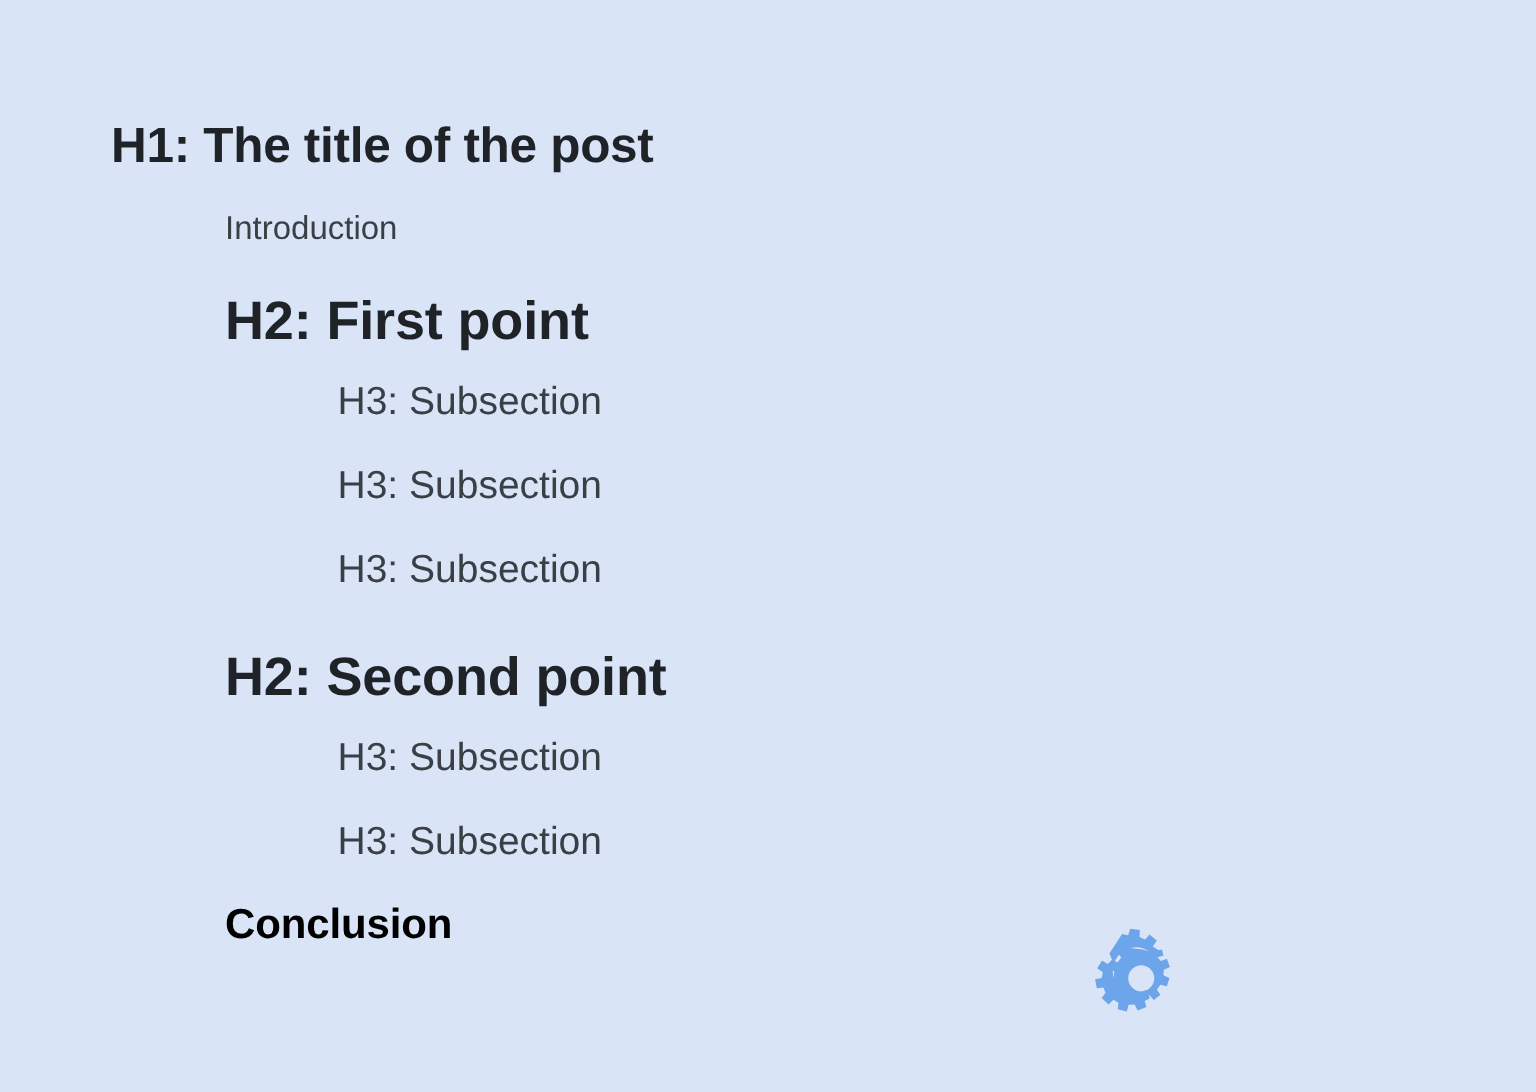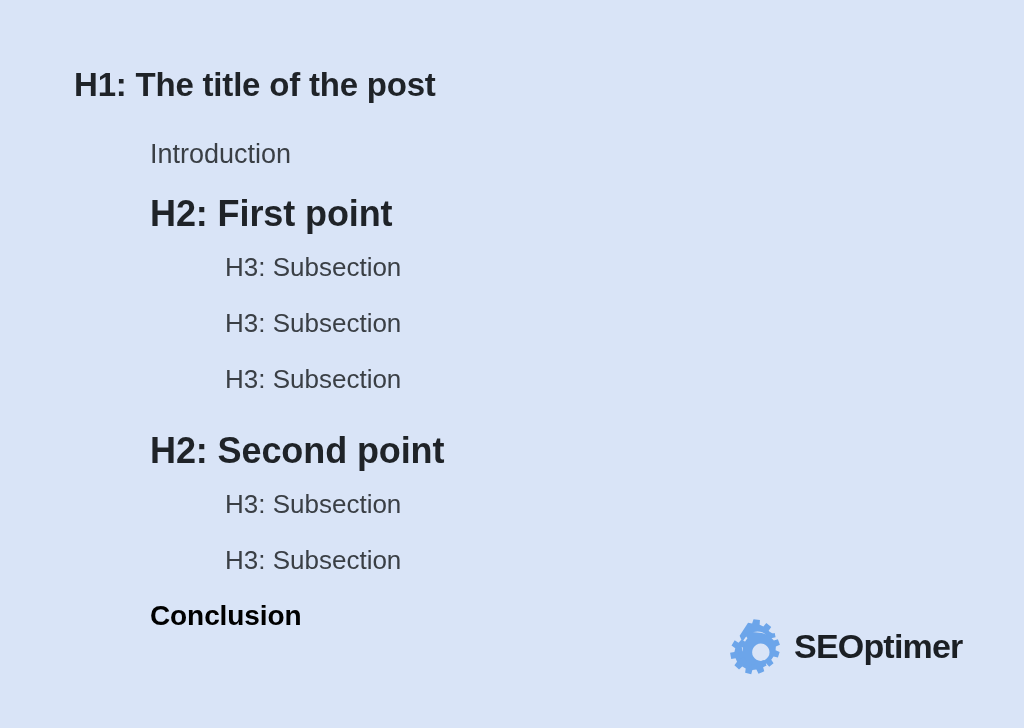--- a/index.html
+++ b/index.html
@@ -39,21 +39,21 @@
   
   .lvl-h1 {
     left: 74px;
     font-size: 33px;
     font-weight: bold;
     color: #1f2328;
     letter-spacing: -0.2px;
   }
   .lvl-intro {
     left: 150px;
-    font-size: 27px;
+    font-size: 22px;
     font-weight: normal;
     color: #3a3f45;
   }
   .lvl-h2 {
     left: 150px;
     font-size: 36px;
     font-weight: bold;
     color: #1f2328;
     letter-spacing: -0.1px;
   }
@@ -93,21 +93,21 @@
     line-height: 1;
     padding-bottom: 2px;
   }
 </style>
 </head>
 <body style="background: rgb(217, 228, 247);">
 
 <div id="canvas" style="background: rgb(217, 228, 247);">
 
   <div class="outline">
-      <div class="line lvl-h1" style="top: 68px;">H1: The title of the post</div>
+      <div class="line lvl-h1" style="top: 80px;">H1: The title of the post</div>
       <div class="line lvl-intro" style="top: 141px;">Introduction</div>
       <div class="line lvl-h2" style="top: 196px;">H2: First point</div>
       <div class="line lvl-h3" style="top: 254px;">H3: Subsection</div>
       <div class="line lvl-h3" style="top: 310px;">H3: Subsection</div>
       <div class="line lvl-h3" style="top: 366px;">H3: Subsection</div>
       <div class="line lvl-h2" style="top: 433px;">H2: Second point</div>
       <div class="line lvl-h3" style="top: 491px;">H3: Subsection</div>
       <div class="line lvl-h3" style="top: 547px;">H3: Subsection</div>
       <div class="line lvl-conclusion" style="top: 602px;">Conclusion</div>
     </div>
@@ -127,16 +127,15 @@
         -2.5 -6 -7.5 1 -2 -10.5 7.5 -1.5 1.5 -6.5 -6.5 -4.5 5.5 -9 6.5 4 5 -5 -3 -7z"></path>
 
       <path fill="#6ca5ea" d="
         M62 26
         l6.5 2 4 -6 8.5 5 -3 7 4.5 5 7 -2.5 3.5 9.5 -7 3 -0.5 6.5 7 3 -3 9.5 -7.5 -1.5 -4 5.5
         4 6 -7.5 6 -5 -5.5 -6 2.5 -0.5 7.5 -10 0.5 -1.5 -7.5 -6.5 -2 -4.5 6 -8.5 -5.5 3.5 -6.5
         -4 -5.5 -7 2 -3 -9.5 7 -3 0.5 -6.5 -6.5 -3.5 3.5 -9 7 2 4 -5.5 -4 -6 8 -5.5z
         M60 44
         a15 15 0 1 0 0.1 0z"></path>
     </svg>
-    <span id="logo-wordmark" style="color: rgb(27, 31, 36);">SEOptimer</span>
   </div>
 
 </div>
 
 </body></html>

